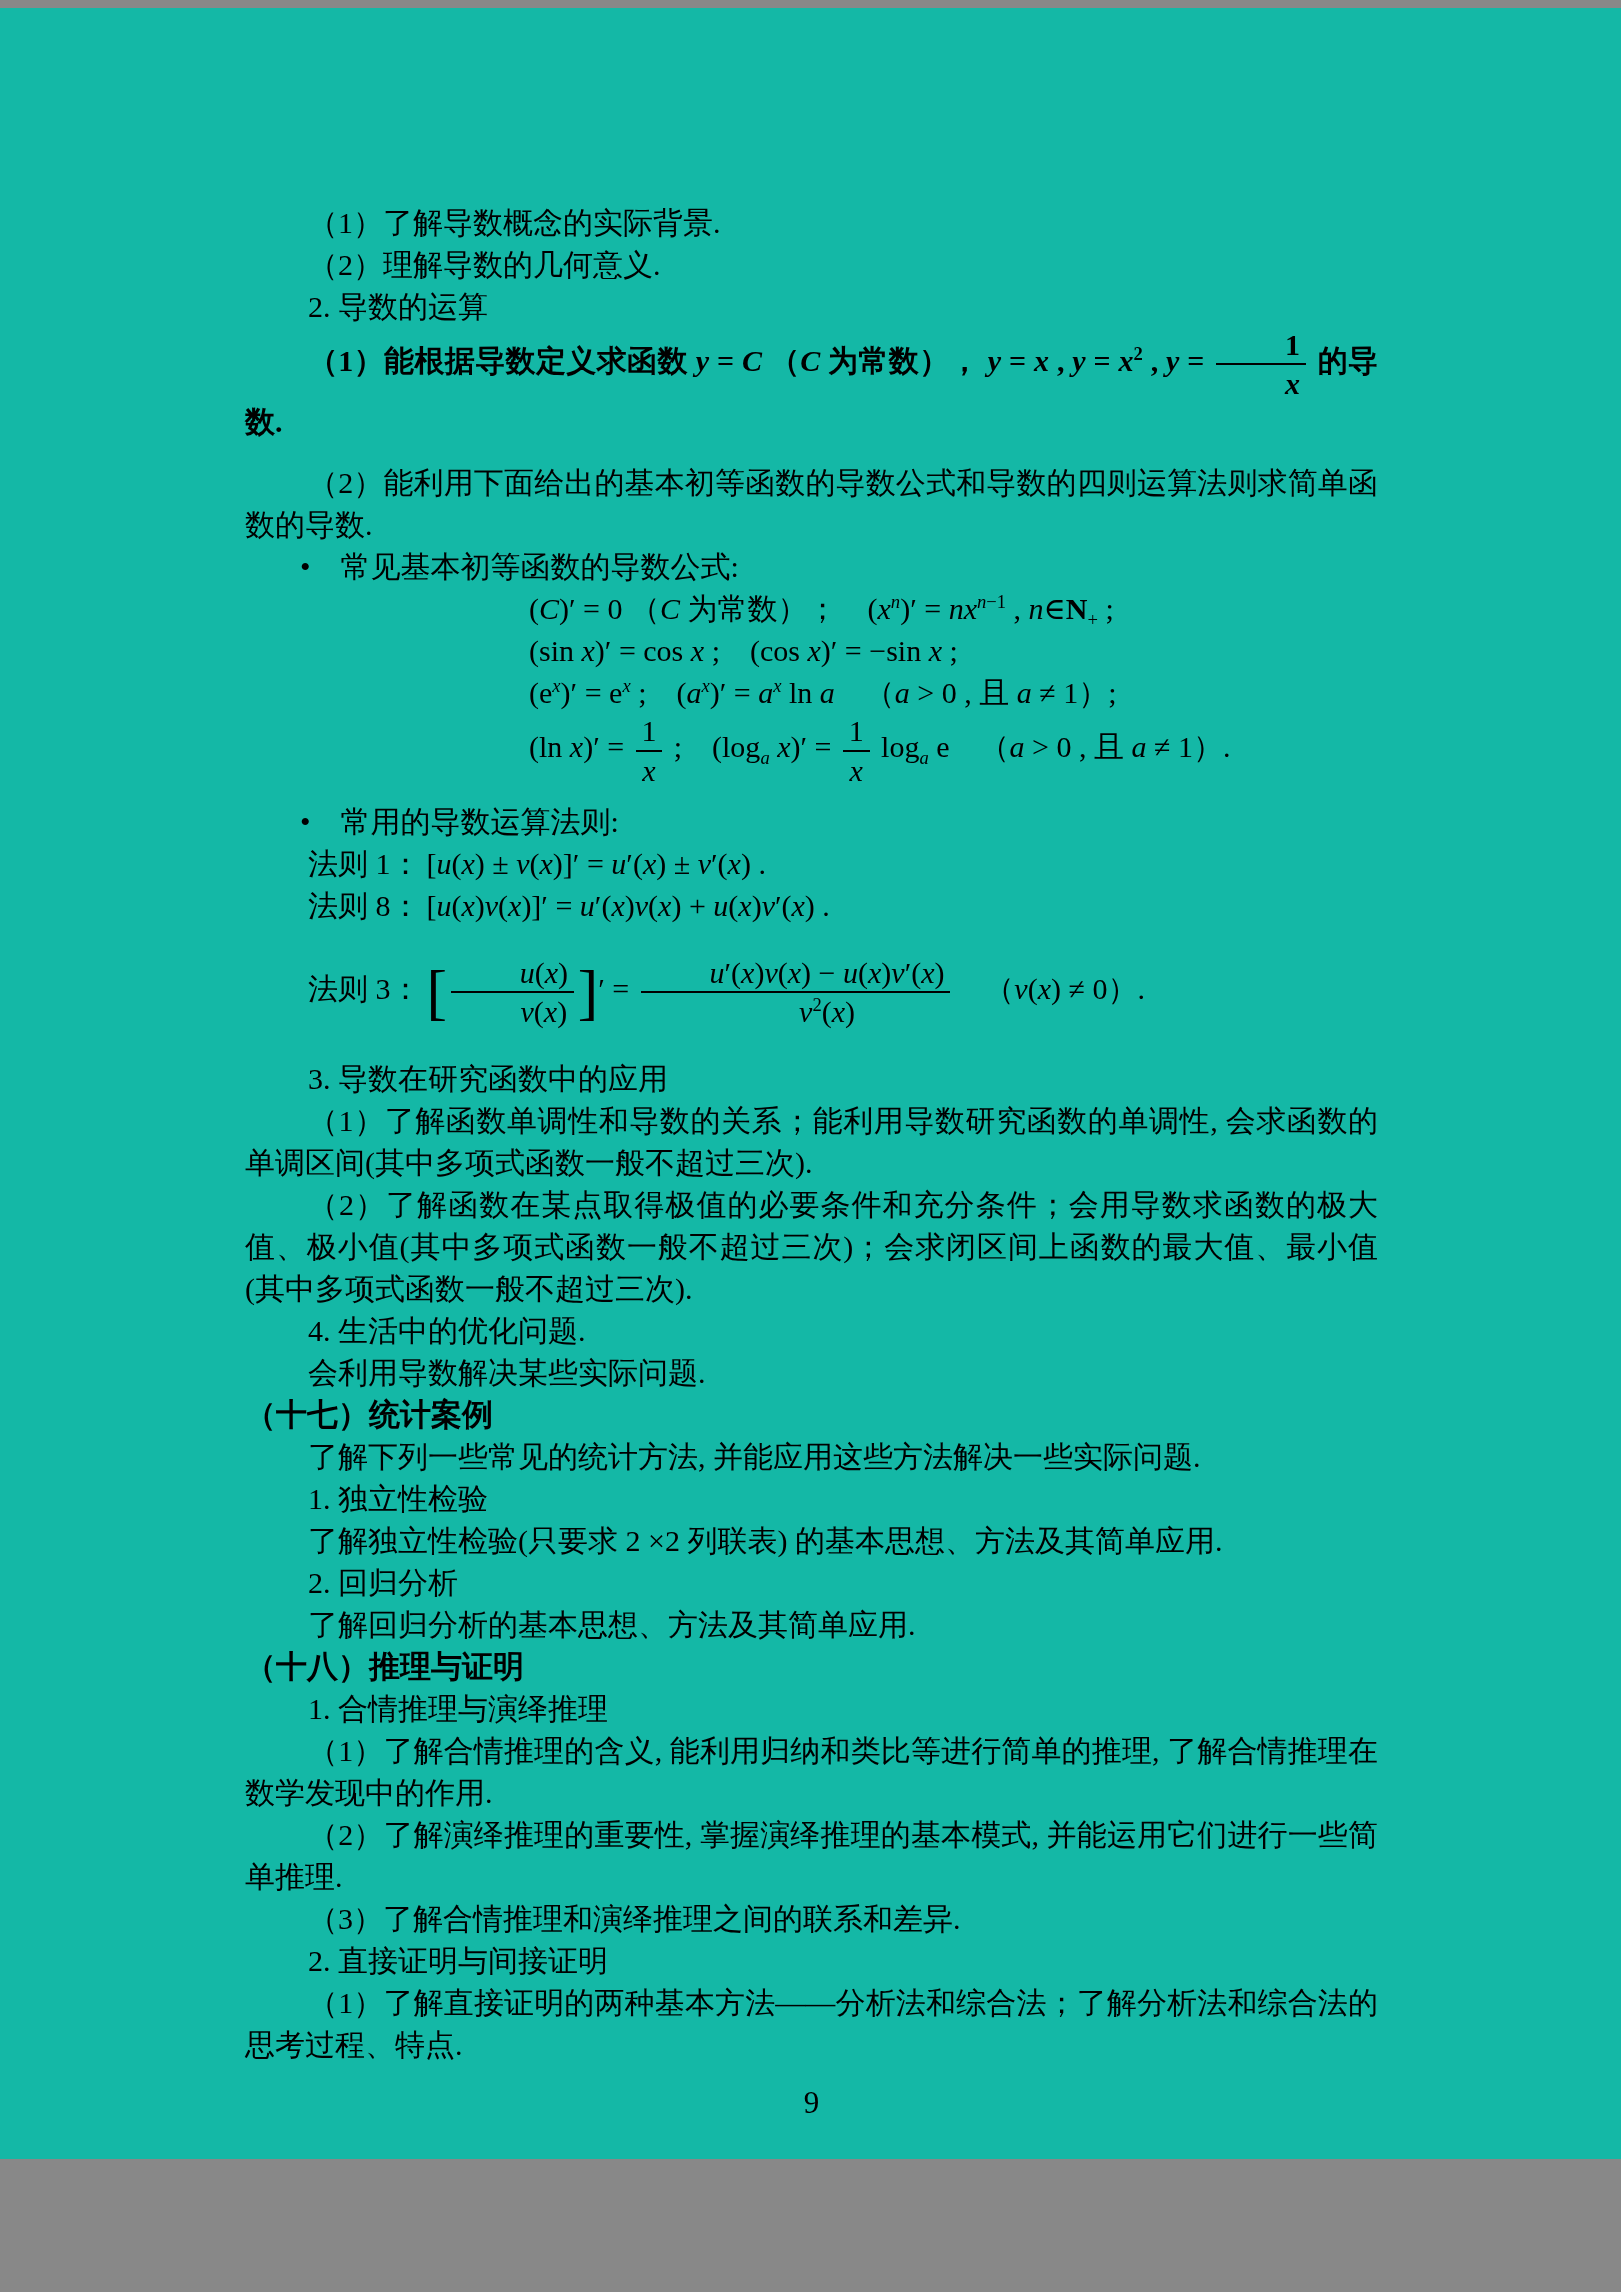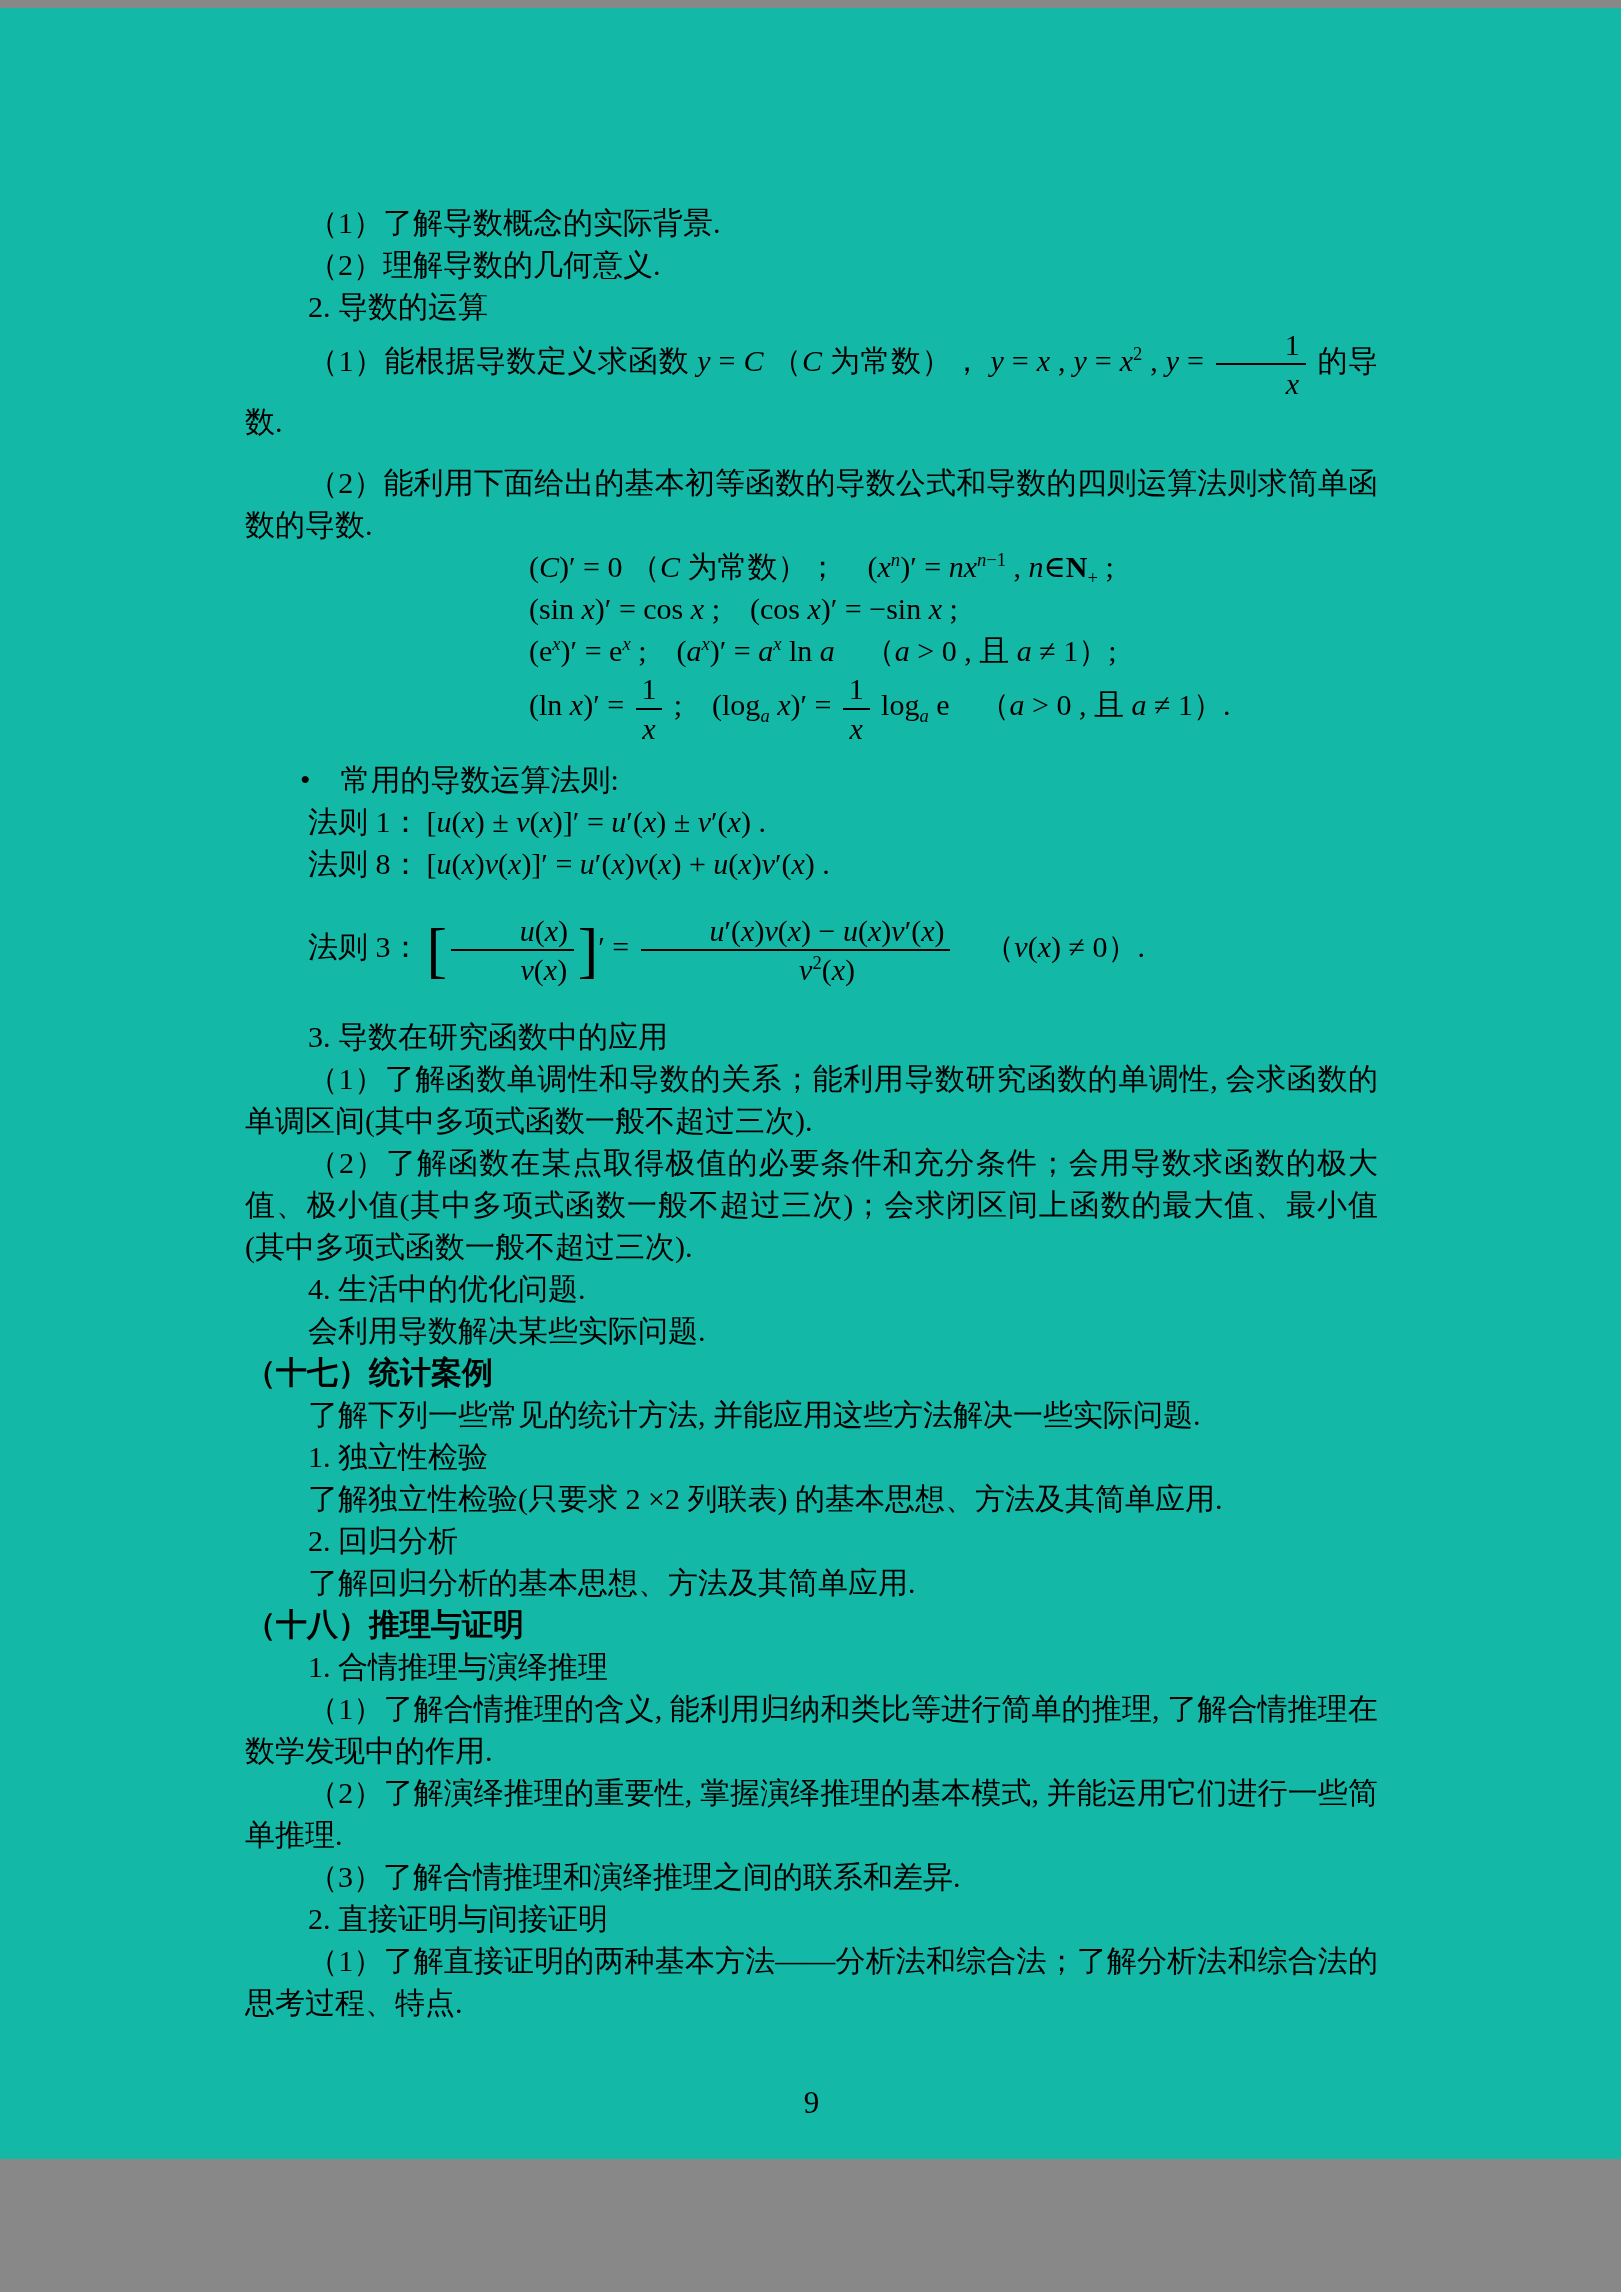--- a/index.html
+++ b/index.html
@@ -15,21 +15,21 @@
   .doc-body{
     position:absolute;
     left:245px;top:194px;
     width:1133px;
     font-size:30px;
     line-height:42px;
     text-align:justify;
   }
   .para{text-indent:63px;}
   .bullet{text-indent:55px;}
-  .tall{margin-bottom:19.6px;}
+  .tall{margin-bottom:19.6px;font-weight:bold;}
   .sync1{margin-top:7.8px;}
   .heading{
     text-align:left;
     font-weight:bold;
     font-family:"Liberation Sans","DejaVu Sans",sans-serif;
     font-size:31px;
     text-indent:0;
   }
   .formula-block{margin:0 0 13.7px 284px;}
   .fline{white-space:nowrap;}
@@ -66,20 +66,21 @@
 </head>
 <body>
 
 <div class="page">
   <div class="doc-body">
       <div class="para">（1）了解导数概念的实际背景.</div>
       <div class="para">（2）理解导数的几何意义.</div>
       <div class="para">2. 导数的运算</div>
       <div class="para tall">（1）能根据导数定义求函数 <i class="v">y</i> = <i class="v">C</i> （<i class="v">C</i> 为常数）， <i class="v">y</i> = <i class="v">x</i> , <i class="v">y</i> = <i class="v">x</i><sup>2</sup> , <i class="v">y</i> = <span class="frac"><span class="num">1</span><span class="den"><i class="v">x</i></span></span> 的导数.</div>
       <div class="para">（2）能利用下面给出的基本初等函数的导数公式和导数的四则运算法则求简单函数的导数.</div>
+      <div class="para bullet">• 常见基本初等函数的导数公式:</div>
       <div class="formula-block">
         <div class="fline">(<i class="v">C</i>)′ = 0 （<i class="v">C</i> 为常数）； (<i class="v">x</i><sup><i class="v">n</i></sup>)′ = <i class="v">nx</i><sup><i class="v">n</i>−1</sup> , <i class="v">n</i>∈<b>N</b><sub>+</sub> ;</div>
         <div class="fline">(sin <i class="v">x</i>)′ = cos <i class="v">x</i> ; (cos <i class="v">x</i>)′ = −sin <i class="v">x</i> ;</div>
         <div class="fline">(e<sup><i class="v">x</i></sup>)′ = e<sup><i class="v">x</i></sup> ; (<i class="v">a</i><sup><i class="v">x</i></sup>)′ = <i class="v">a</i><sup><i class="v">x</i></sup> ln <i class="v">a</i> （<i class="v">a</i> &gt; 0 , 且 <i class="v">a</i> ≠ 1）;</div>
         <div class="fline">(ln <i class="v">x</i>)′ = <span class="frac"><span class="num">1</span><span class="den"><i class="v">x</i></span></span> ; (log<sub><i class="v">a</i></sub> <i class="v">x</i>)′ = <span class="frac"><span class="num">1</span><span class="den"><i class="v">x</i></span></span> log<sub><i class="v">a</i></sub> e （<i class="v">a</i> &gt; 0 , 且 <i class="v">a</i> ≠ 1）.</div>
       </div>
       <div class="para bullet">• 常用的导数运算法则:</div>
       <div class="rline"><span class="rlabel">法则 1：</span>[<i class="v">u</i>(<i class="v">x</i>) ± <i class="v">v</i>(<i class="v">x</i>)]′ = <i class="v">u</i>′(<i class="v">x</i>) ± <i class="v">v</i>′(<i class="v">x</i>) .</div>
       <div class="rline"><span class="rlabel">法则 8：</span>[<i class="v">u</i>(<i class="v">x</i>)<i class="v">v</i>(<i class="v">x</i>)]′ = <i class="v">u</i>′(<i class="v">x</i>)<i class="v">v</i>(<i class="v">x</i>) + <i class="v">u</i>(<i class="v">x</i>)<i class="v">v</i>′(<i class="v">x</i>) .</div>
       <div class="rline rule3"><span class="rlabel">法则 3：</span><span class="bigb">[</span><span class="frac"><span class="num"><i class="v">u</i>(<i class="v">x</i>)</span><span class="den"><i class="v">v</i>(<i class="v">x</i>)</span></span><span class="bigb">]</span>′ = <span class="frac"><span class="num"><i class="v">u</i>′(<i class="v">x</i>)<i class="v">v</i>(<i class="v">x</i>) − <i class="v">u</i>(<i class="v">x</i>)<i class="v">v</i>′(<i class="v">x</i>)</span><span class="den"><i class="v">v</i><sup>2</sup>(<i class="v">x</i>)</span></span> （<i class="v">v</i>(<i class="v">x</i>) ≠ 0）.</div>

